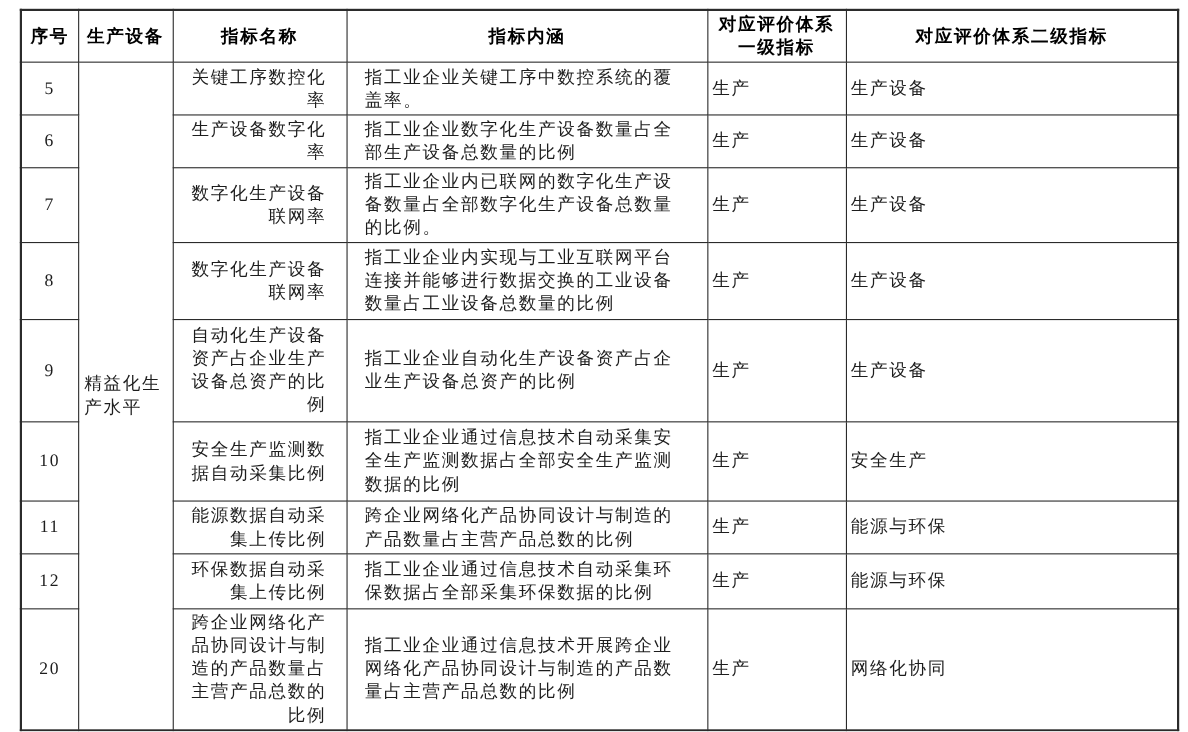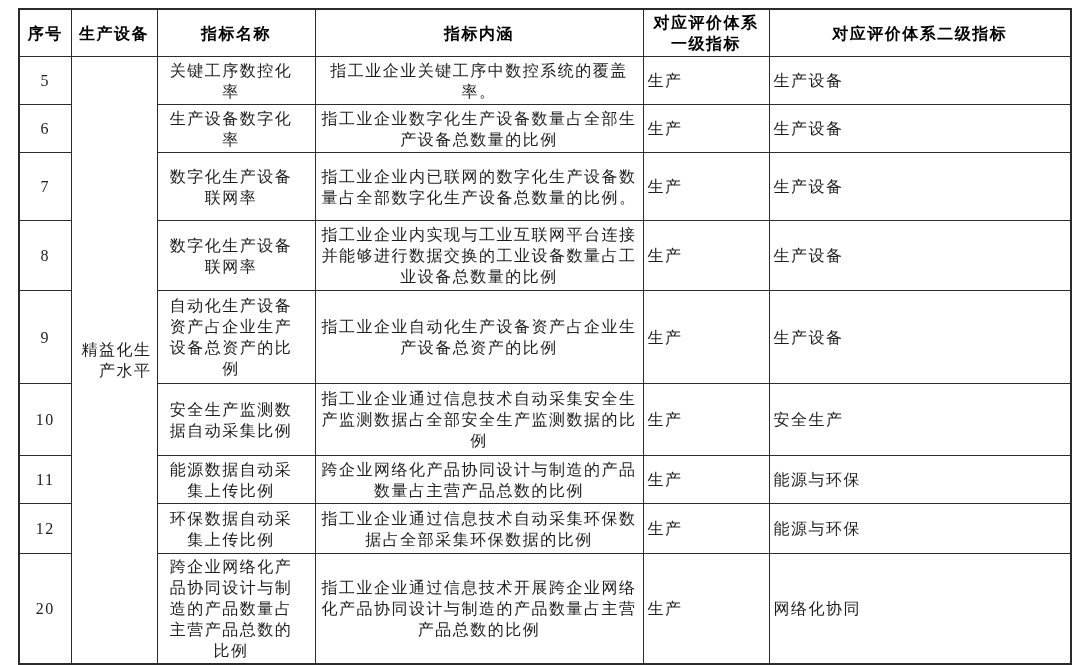--- a/index.html
+++ b/index.html
@@ -40,30 +40,30 @@
     text-align: center;
     height: 47px;
     padding: 2px 4px;
   }
   .indicator-table thead th.h-l1 { padding: 2px 8px; }
   td.c-no {
     text-align: center;
     padding: 2px 2px;
   }
   td.c-cat {
-    text-align: right;
+    text-align: left;
     padding: 2px 5px;
   }
   td.c-name {
-    text-align: center;
+    text-align: right;
     padding: 2px 18px 2px 8px;
   }
   td.c-meaning {
-    text-align: center;
-    padding: 2px 5px;
+    text-align: left;
+    padding: 2px 16px;
   }
   td.c-l1, td.c-l2 {
     text-align: left;
     padding: 2px 4px;
   }
 </style>
 </head>
 <body>
 
 <div class="page">

